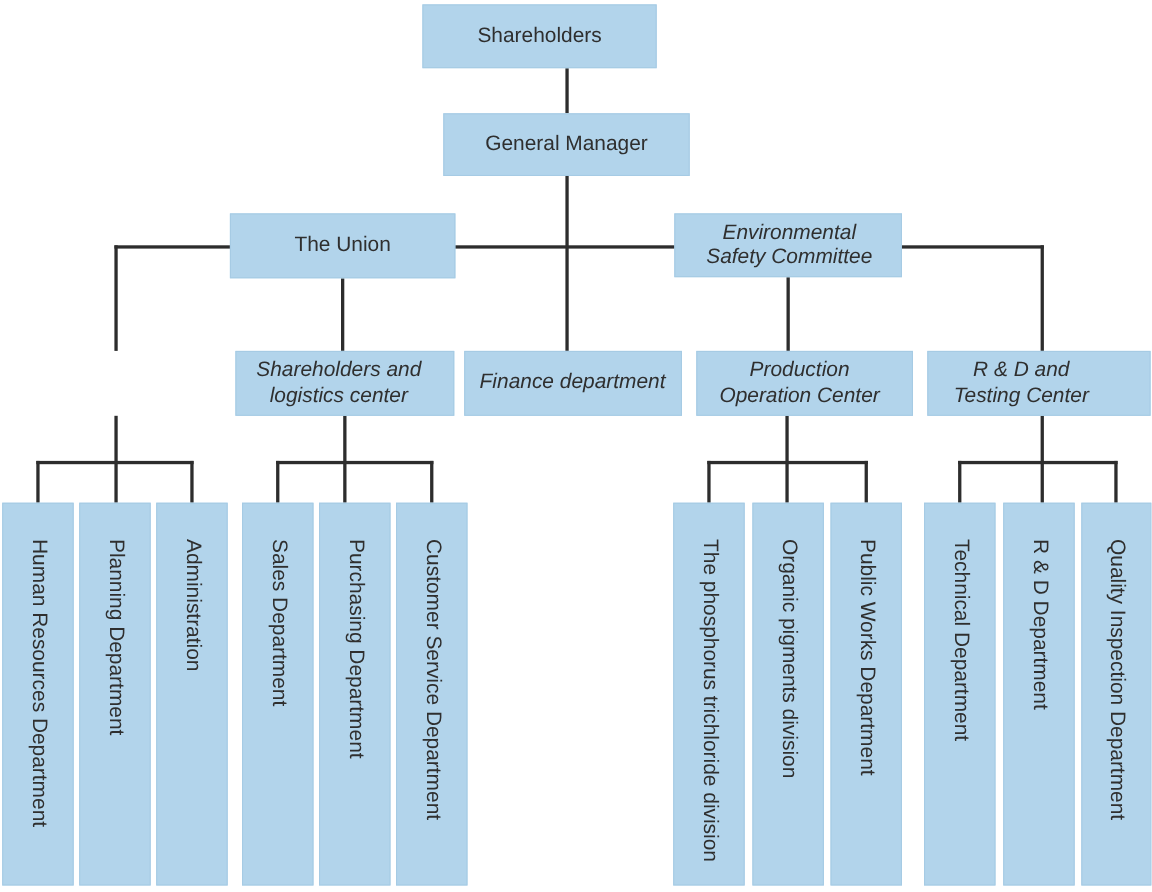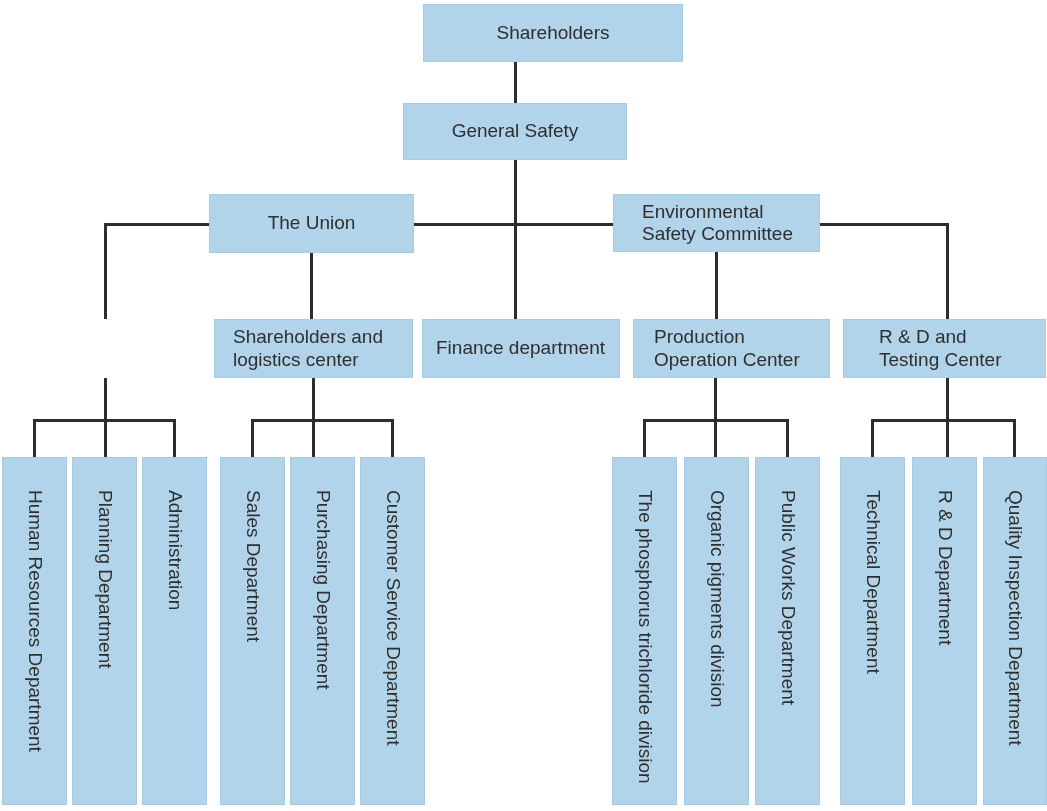--- a/index.html
+++ b/index.html
@@ -32,21 +32,22 @@
     align-items: center;
     z-index: 2;
     white-space: pre-line;
   }
   .node.center {
     justify-content: center;
     text-align: center;
   }
   .node.left {
     justify-content: flex-start;
-    text-align: left;
+    text-align: center;
+    font-style: italic;
   }
   .vnode {
     position: absolute;
     top: 457px;
     width: 65px;
     height: 348px;
     background: #b2d4eb;
     border: 1px solid #a6cbe4;
     box-sizing: border-box;
     color: #2f2f2f;
@@ -91,25 +92,25 @@
   <div class="line" style="left:714px; top:378px; width:3px;  height:79px"></div>
   <div class="line" style="left:643px; top:419px; width:146px; height:3px"></div>
   <div class="line" style="left:643px; top:419px; width:3px;  height:38px"></div>
   <div class="line" style="left:786px; top:419px; width:3px;  height:38px"></div>
 
   <div class="line" style="left:946px; top:378px; width:3px;  height:79px"></div>
   <div class="line" style="left:871px; top:419px; width:145px; height:3px"></div>
   <div class="line" style="left:871px; top:419px; width:3px;  height:38px"></div>
   <div class="line" style="left:1013px; top:419px; width:3px; height:38px"></div>
 
-  <div class="node center" style="left:423px; top:4px;   width:260px; height:58px">
+  <div class="node center" style="left:384px; top:4px;   width:213px; height:58px">
     <span>Shareholders</span>
   </div>
   <div class="node center" style="left:403px; top:103px; width:224px; height:57px">
-    <span>General Safety</span>
+    <span>General Manager</span>
   </div>
 
   <div class="node center" style="left:209px; top:194px; width:205px; height:59px">
     <span>The Union</span>
   </div>
   <div class="node left" style="left:613px; top:194px; width:207px; height:58px; padding-left:28px">
     <span>Environmental
 Safety Committee</span>
   </div>
 
@@ -117,21 +118,21 @@
     <span>Shareholders and
 logistics center</span>
   </div>
   <div class="node left" style="left:422px; top:319px; width:198px; height:59px; padding-left:13px">
     <span>Finance department</span>
   </div>
   <div class="node left" style="left:633px; top:319px; width:197px; height:59px; padding-left:20px">
     <span>Production
 Operation Center</span>
   </div>
-  <div class="node left" style="left:843px; top:319px; width:203px; height:59px; padding-left:35px">
+  <div class="node left" style="left:843px; top:319px; width:203px; height:59px; padding-left:23px">
     <span>R &amp; D and
 Testing Center</span>
   </div>
 
   <div class="vnode" style="left:2px">
     <span class="vtext">Human Resources Department</span>
   </div>
   <div class="vnode" style="left:72px">
     <span class="vtext">Planning Department</span>
   </div>

